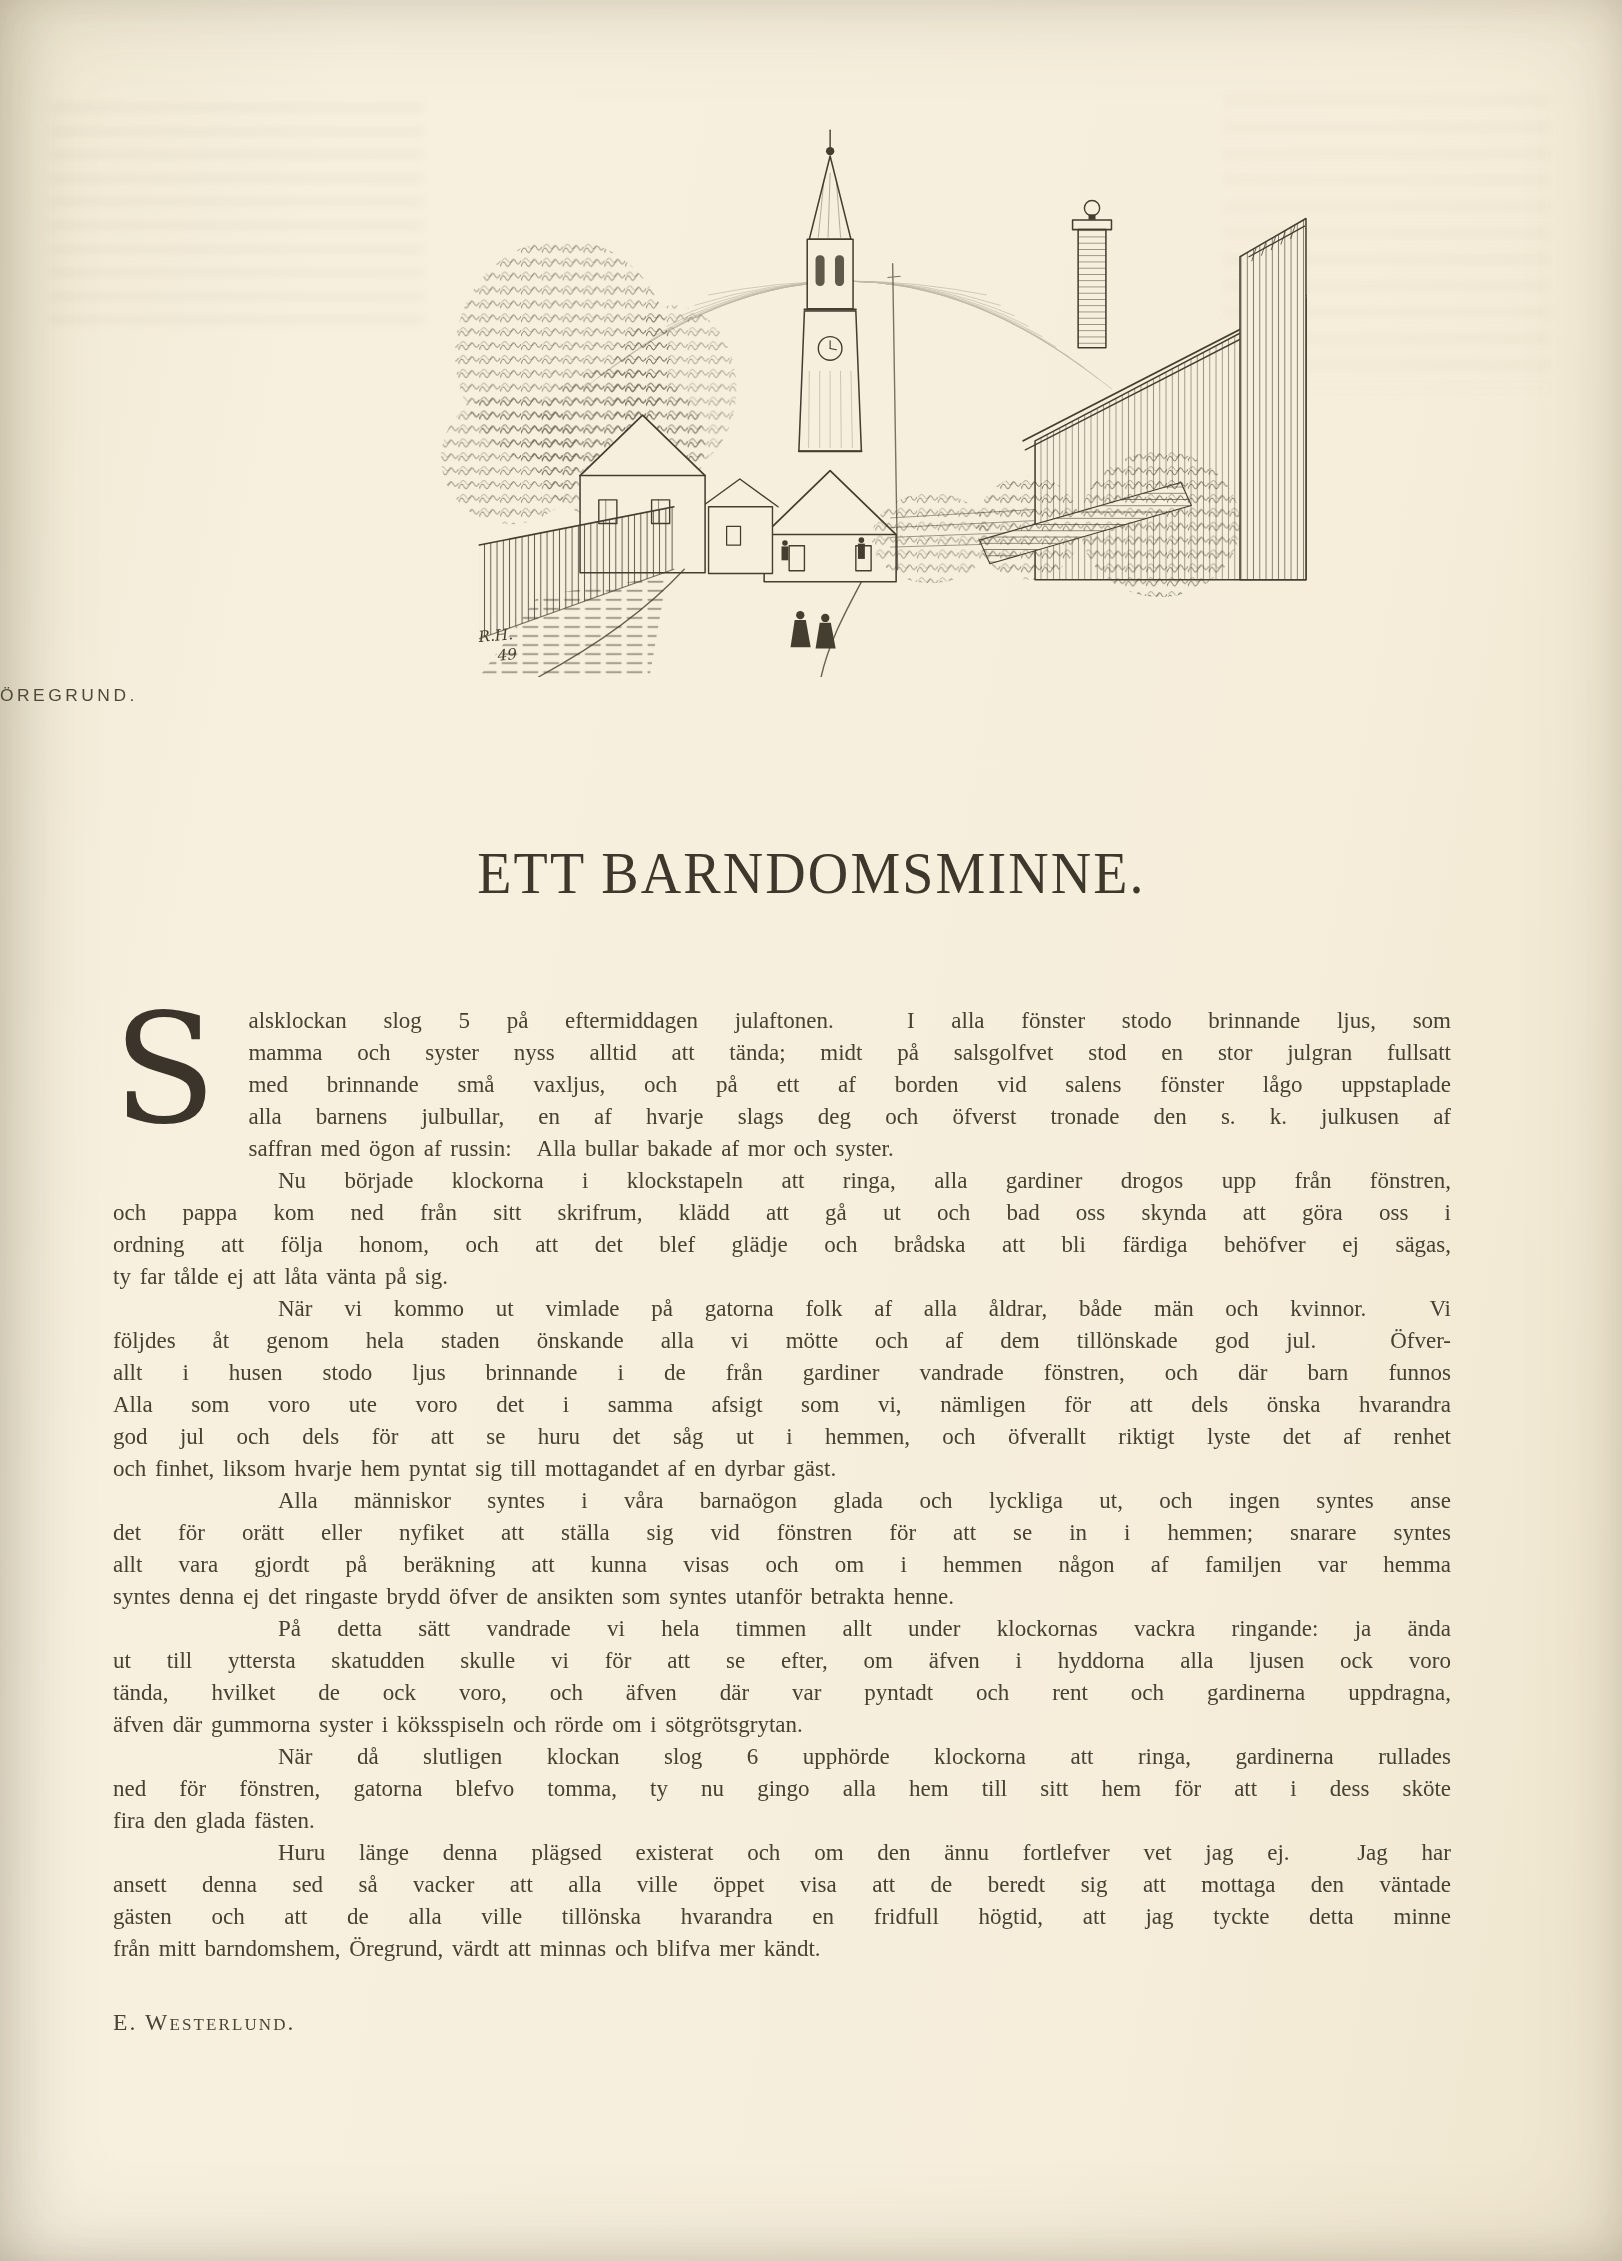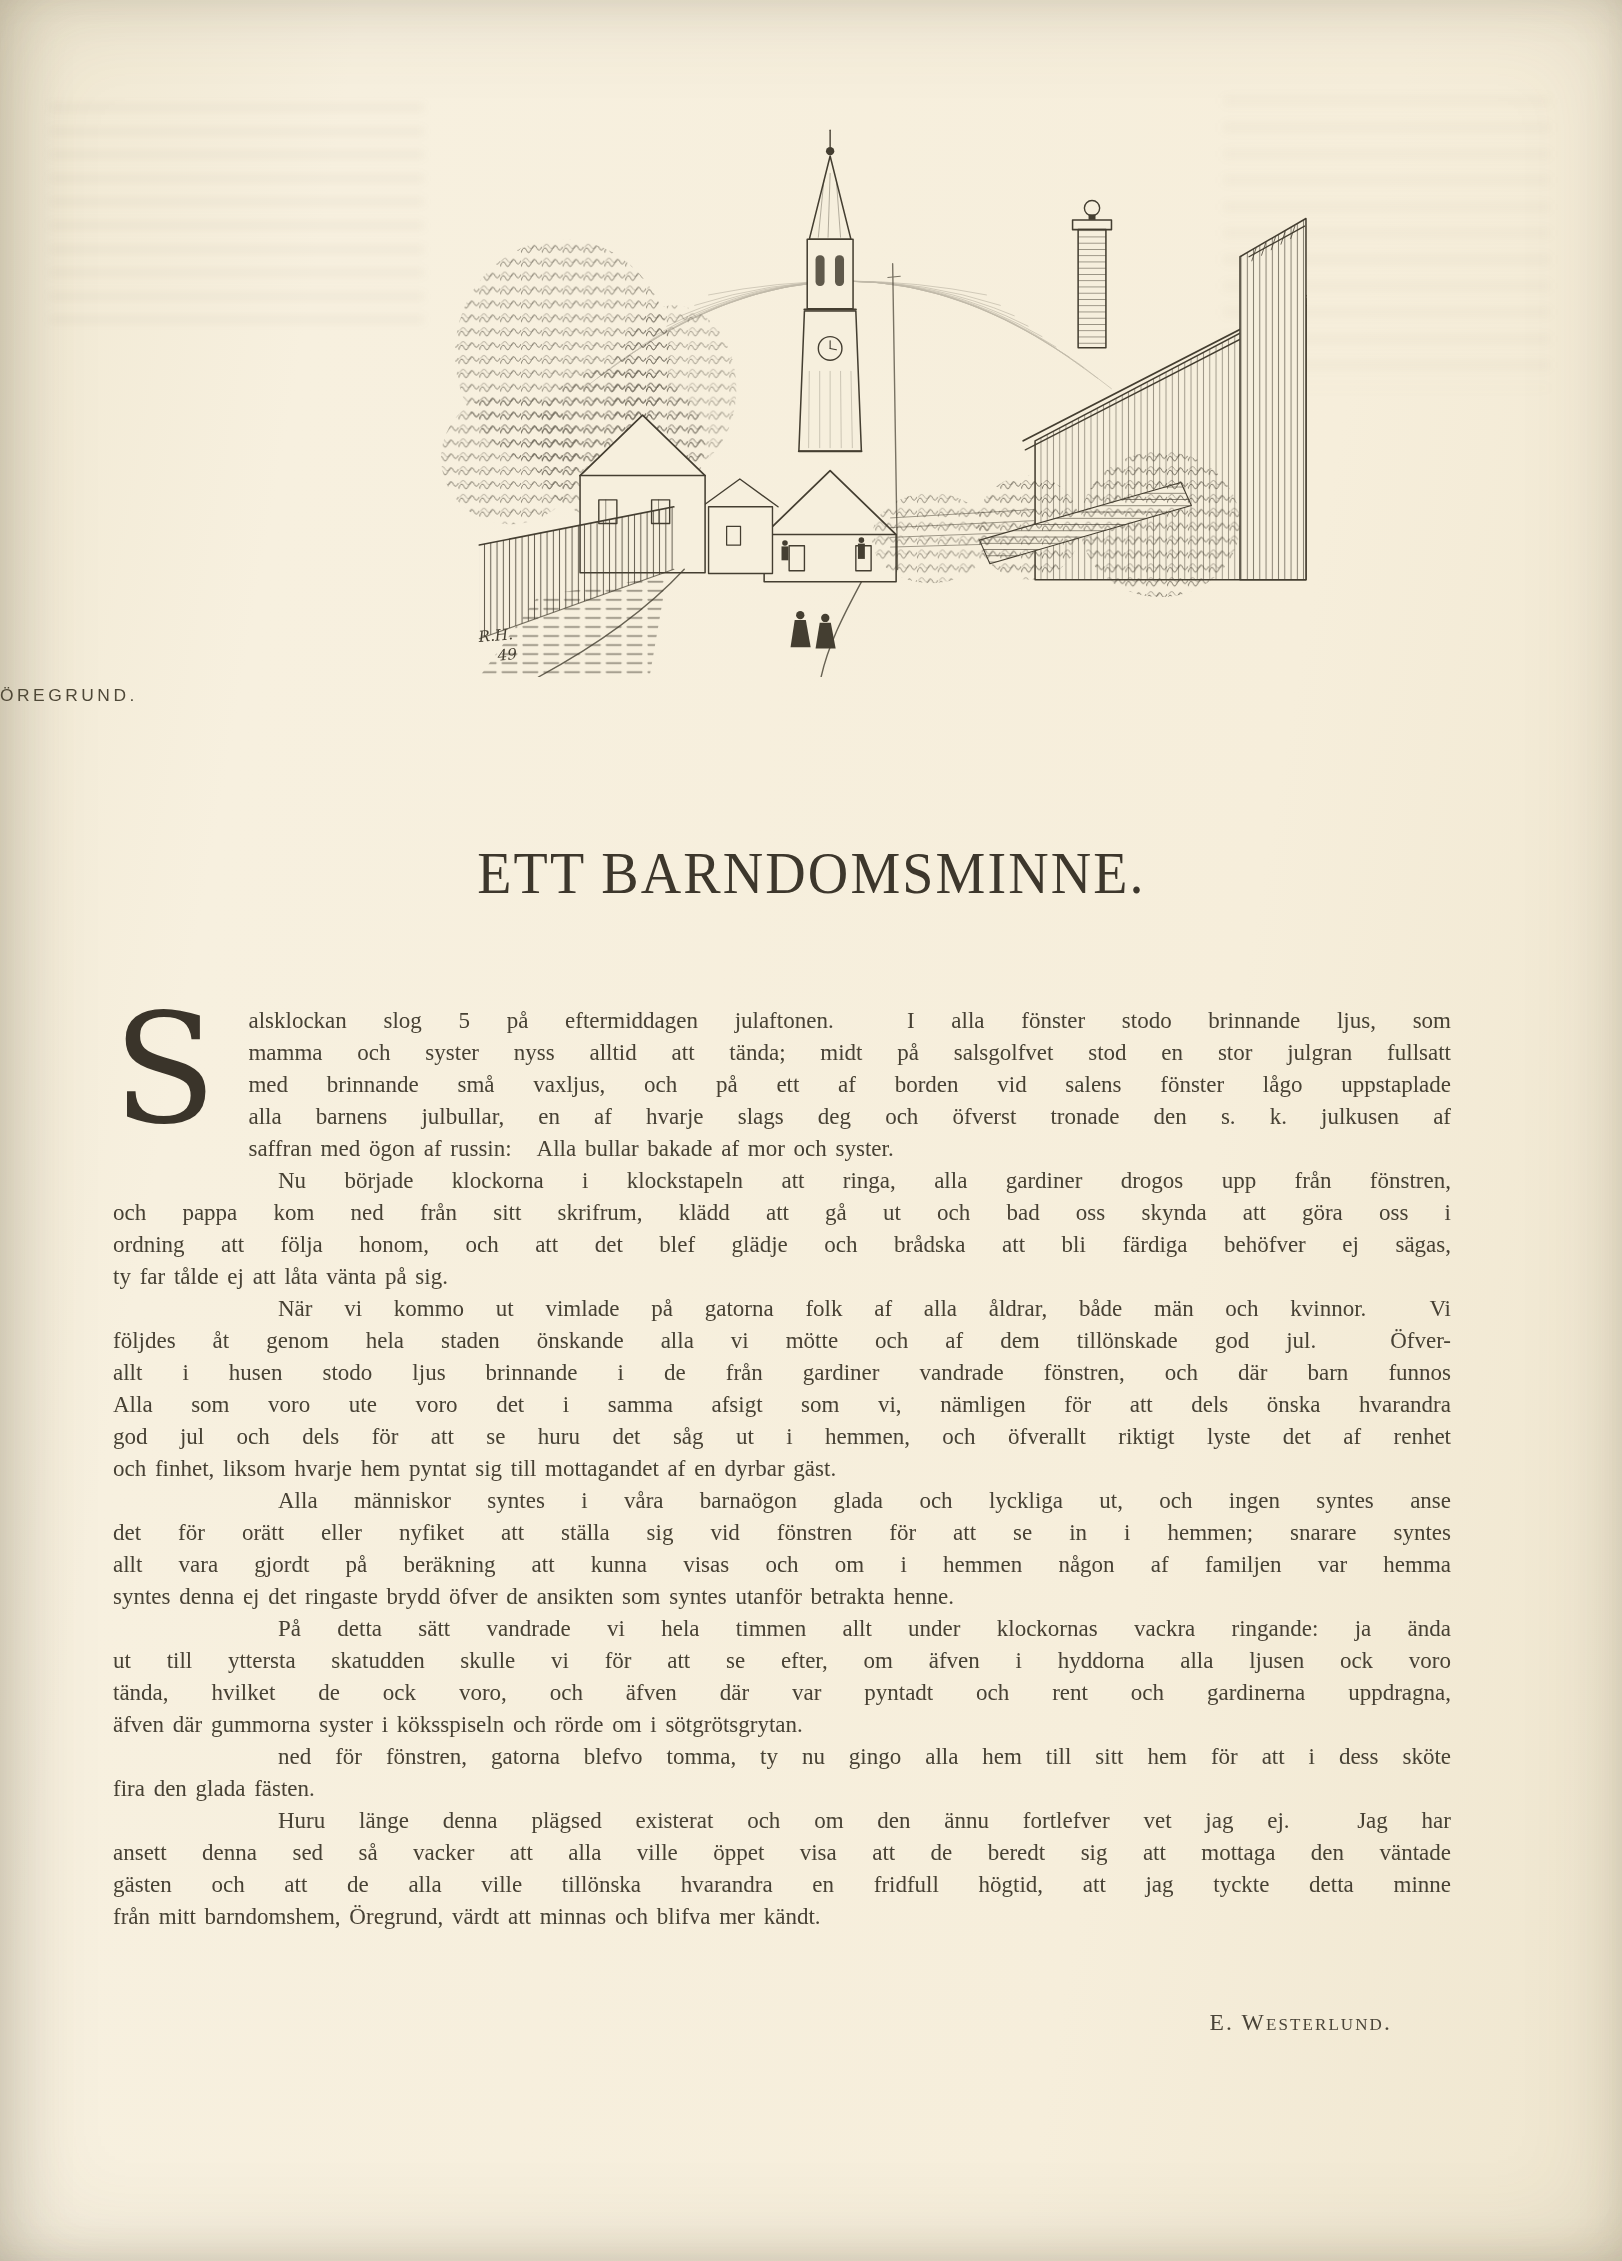--- a/index.html
+++ b/index.html
@@ -59,21 +59,21 @@
   .para.indent .line:first-child{text-indent:165px;}
   .dropcap{
     float:left;
     font-family:"DejaVu Serif", serif;
     font-size:151px;line-height:.82;height:124px;
     margin:4.2px 32px 0 0;
     color:#3a342a;
   }
   .signature{
     position:absolute;left:113px;top:2009px;width:1338px;
-    text-align:right;padding-right:59px;box-sizing:border-box;
+    text-align:left;padding-right:59px;box-sizing:border-box;
     font-variant:small-caps;letter-spacing:2.1px;font-size:23.6px;color:#4a4438;
   }
   .monogram{font-family:"DejaVu Serif", serif;font-style:italic;font-size:22px;fill:var(--ink);stroke:none;}
 </style>
 </head>
 <body>
 
 <div class="page">
 
   <div class="ghost ghost-tl"></div>
@@ -272,20 +272,21 @@
         <div class="line">allt vara gjordt på beräkning att kunna visas och om i hemmen någon af familjen var hemma</div>
         <div class="line last">syntes denna ej det ringaste brydd öfver de ansikten som syntes utanför betrakta henne.</div>
       </div>
       <div class="para indent">
         <div class="line">På detta sätt vandrade vi hela timmen allt under klockornas vackra ringande: ja ända</div>
         <div class="line">ut till yttersta skatudden skulle vi för att se efter, om äfven i hyddorna alla ljusen ock voro</div>
         <div class="line">tända, hvilket de ock voro, och äfven där var pyntadt och rent och gardinerna uppdragna,</div>
         <div class="line last">äfven där gummorna syster i köksspiseln och rörde om i sötgrötsgrytan.</div>
       </div>
       <div class="para indent">
+        <div class="line">När då slutligen klockan slog 6 upphörde klockorna att ringa, gardinerna rullades</div>
         <div class="line">ned för fönstren, gatorna blefvo tomma, ty nu gingo alla hem till sitt hem för att i dess sköte</div>
         <div class="line last">fira den glada fästen.</div>
       </div>
       <div class="para indent">
         <div class="line">Huru länge denna plägsed existerat och om den ännu fortlefver vet jag ej.&nbsp; Jag har</div>
         <div class="line">ansett denna sed så vacker att alla ville öppet visa att de beredt sig att mottaga den väntade</div>
         <div class="line">gästen och att de alla ville tillönska hvarandra en fridfull högtid, att jag tyckte detta minne</div>
         <div class="line last">från mitt barndomshem, Öregrund, värdt att minnas och blifva mer kändt.</div>
       </div>
     </div>

